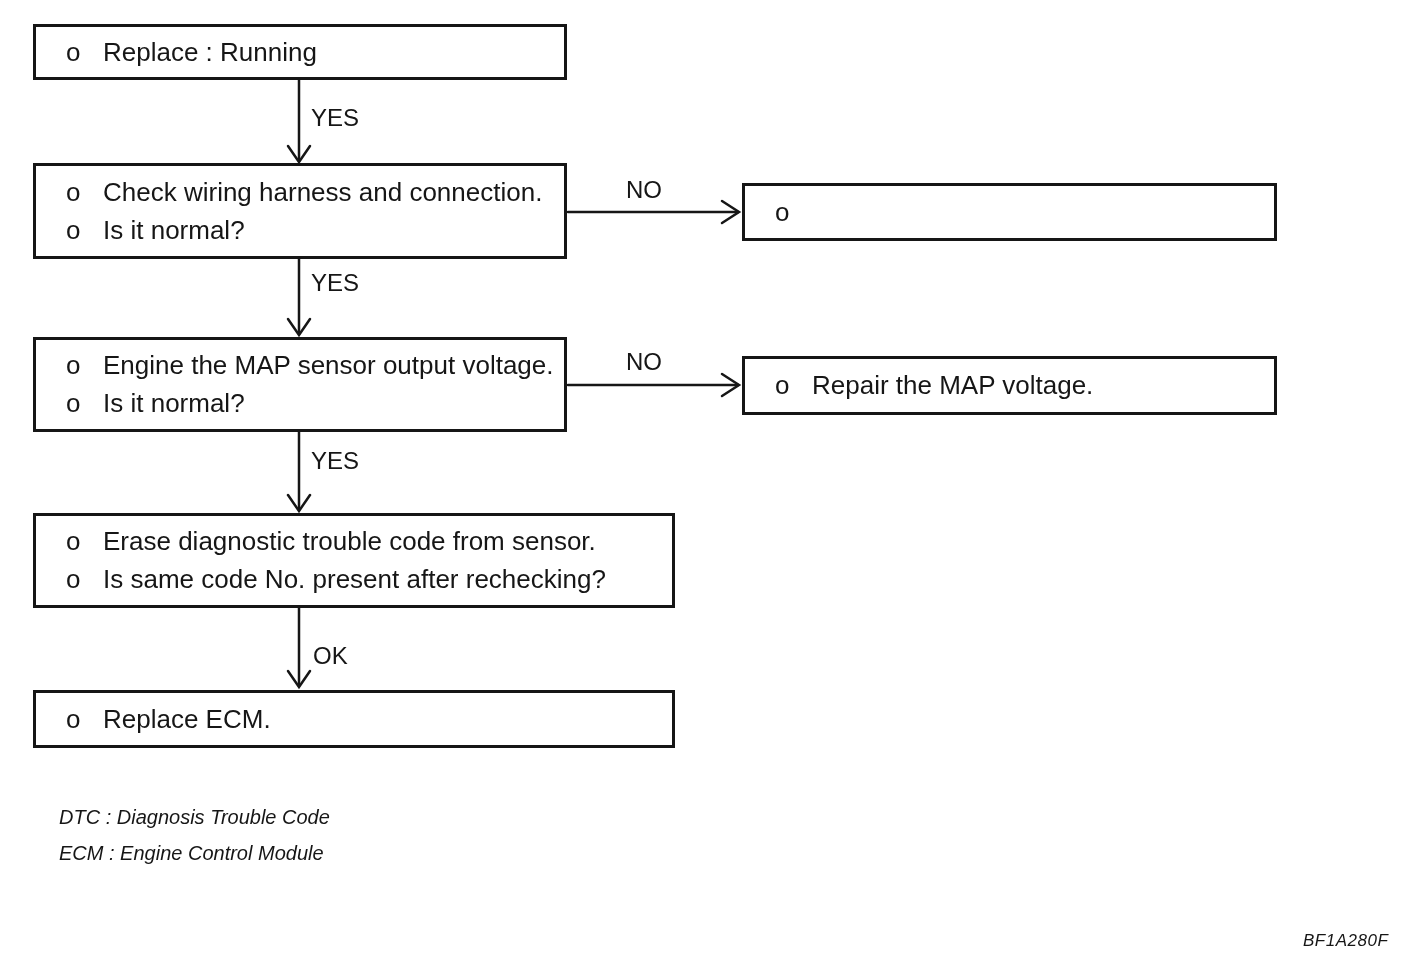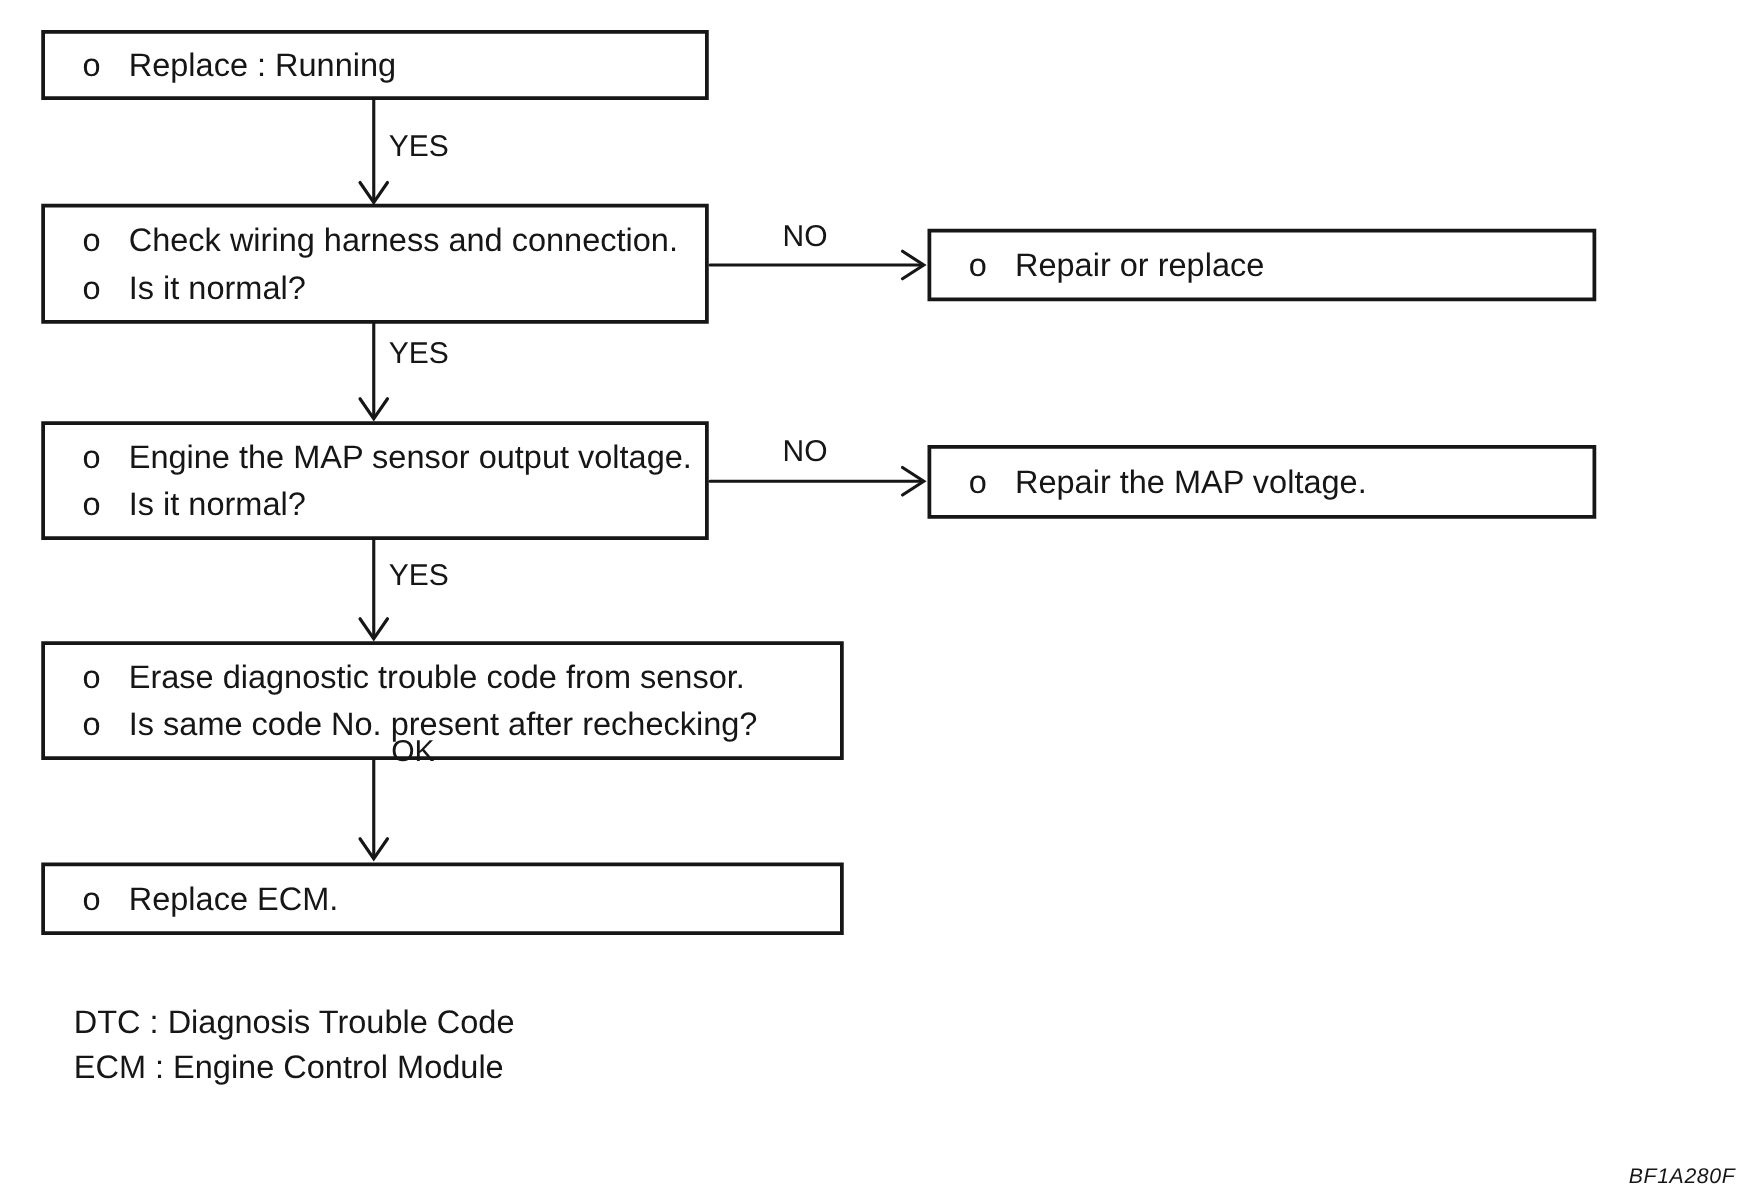--- a/index.html
+++ b/index.html
@@ -58,28 +58,29 @@
     position: absolute;
     font-size: 24px;
     line-height: 1;
     white-space: nowrap;
   }
   .label-yes1 { left: 311px; top: 106px; }
   .label-no1  { left: 626px; top: 178px; }
   .label-yes2 { left: 311px; top: 271px; }
   .label-no2  { left: 626px; top: 350px; }
   .label-yes3 { left: 311px; top: 449px; }
-  .label-ok1  { left: 313px; top: 590px; }
+  .label-ok1  { left: 313px; top: 644px; }
 
   .legend {
     position: absolute;
     left: 59px;
     top: 799px;
-    font-size: 26px;
+    font-size: 20px;
     line-height: 36px;
+    font-style: italic;
   }
   .figure-code {
     position: absolute;
     left: 1303px;
     top: 931px;
     font-size: 17px;
     letter-spacing: 0.5px;
     font-style: italic;
   }
 </style>
@@ -102,21 +103,20 @@
     </div>
     <div class="line">
       <span class="bullet">o</span>
       <span>Is it normal?</span>
     </div>
   </div>
 
   <div class="node node-repair1">
     <div class="line">
       <span class="bullet">o</span>
-      <span>Repair or replace</span>
     </div>
   </div>
 
   <div class="node node-map">
     <div class="line">
       <span class="bullet">o</span>
       <span>Engine the MAP sensor output voltage.</span>
     </div>
     <div class="line">
       <span class="bullet">o</span>

